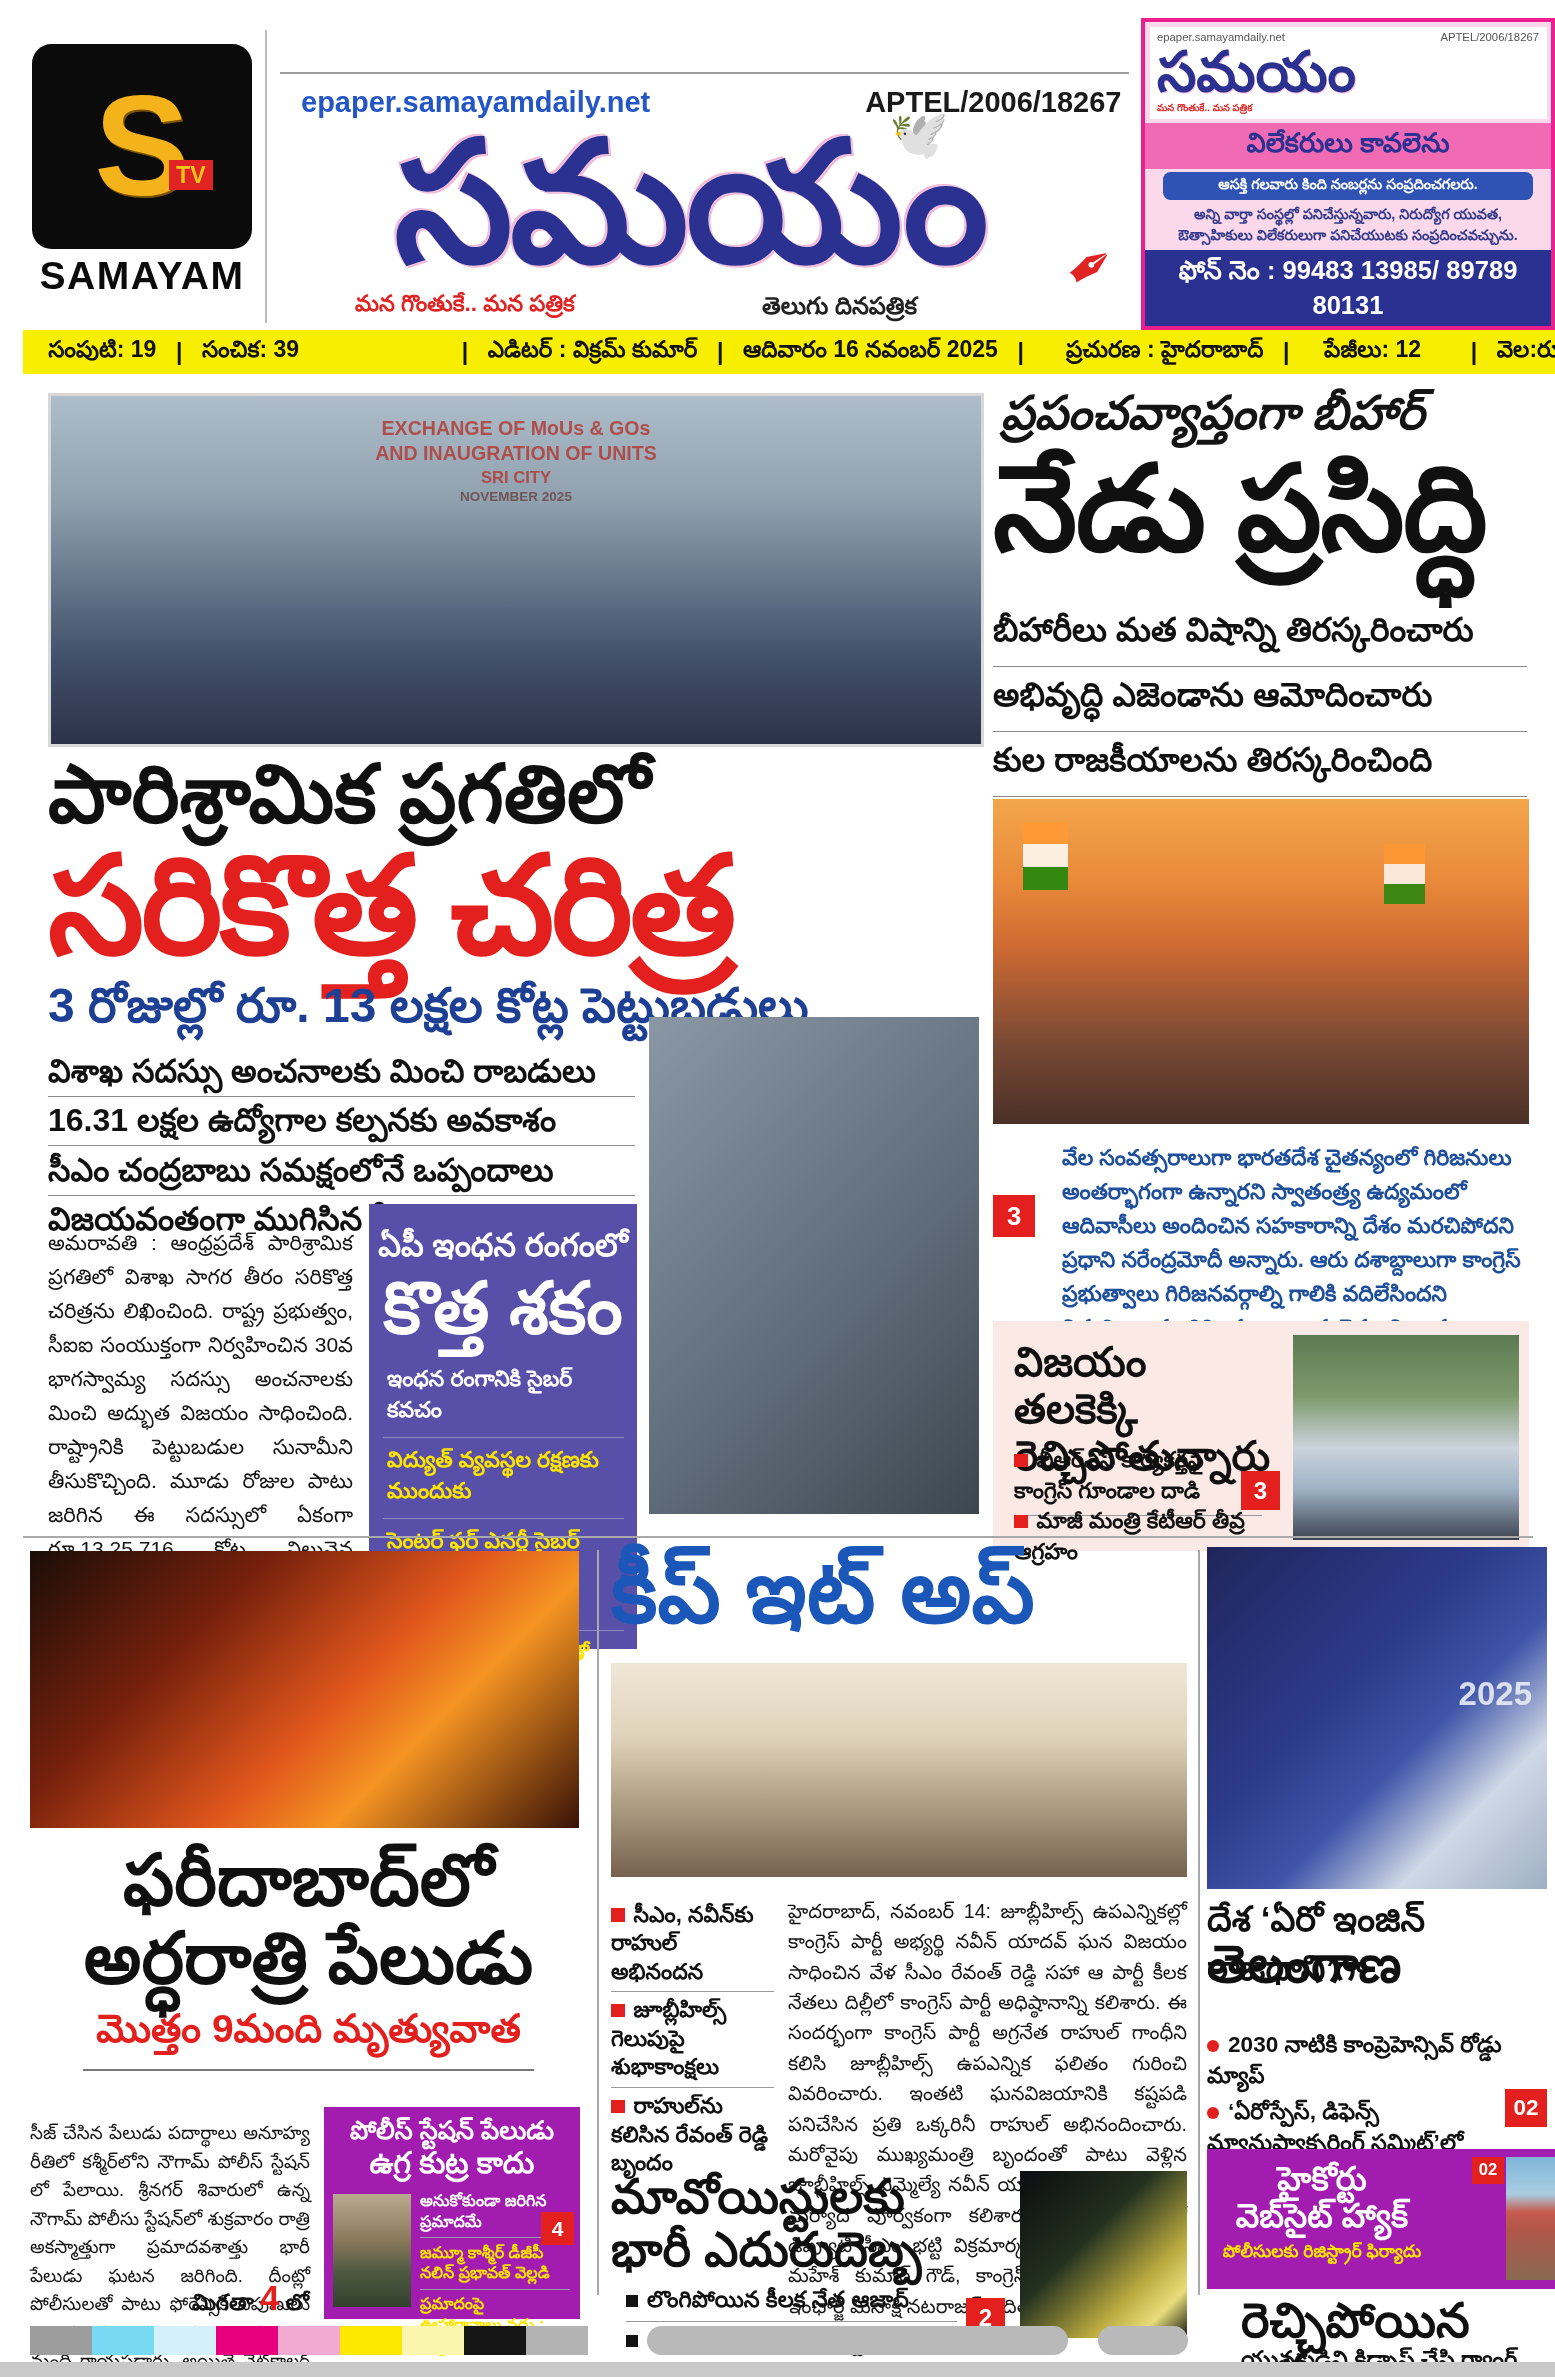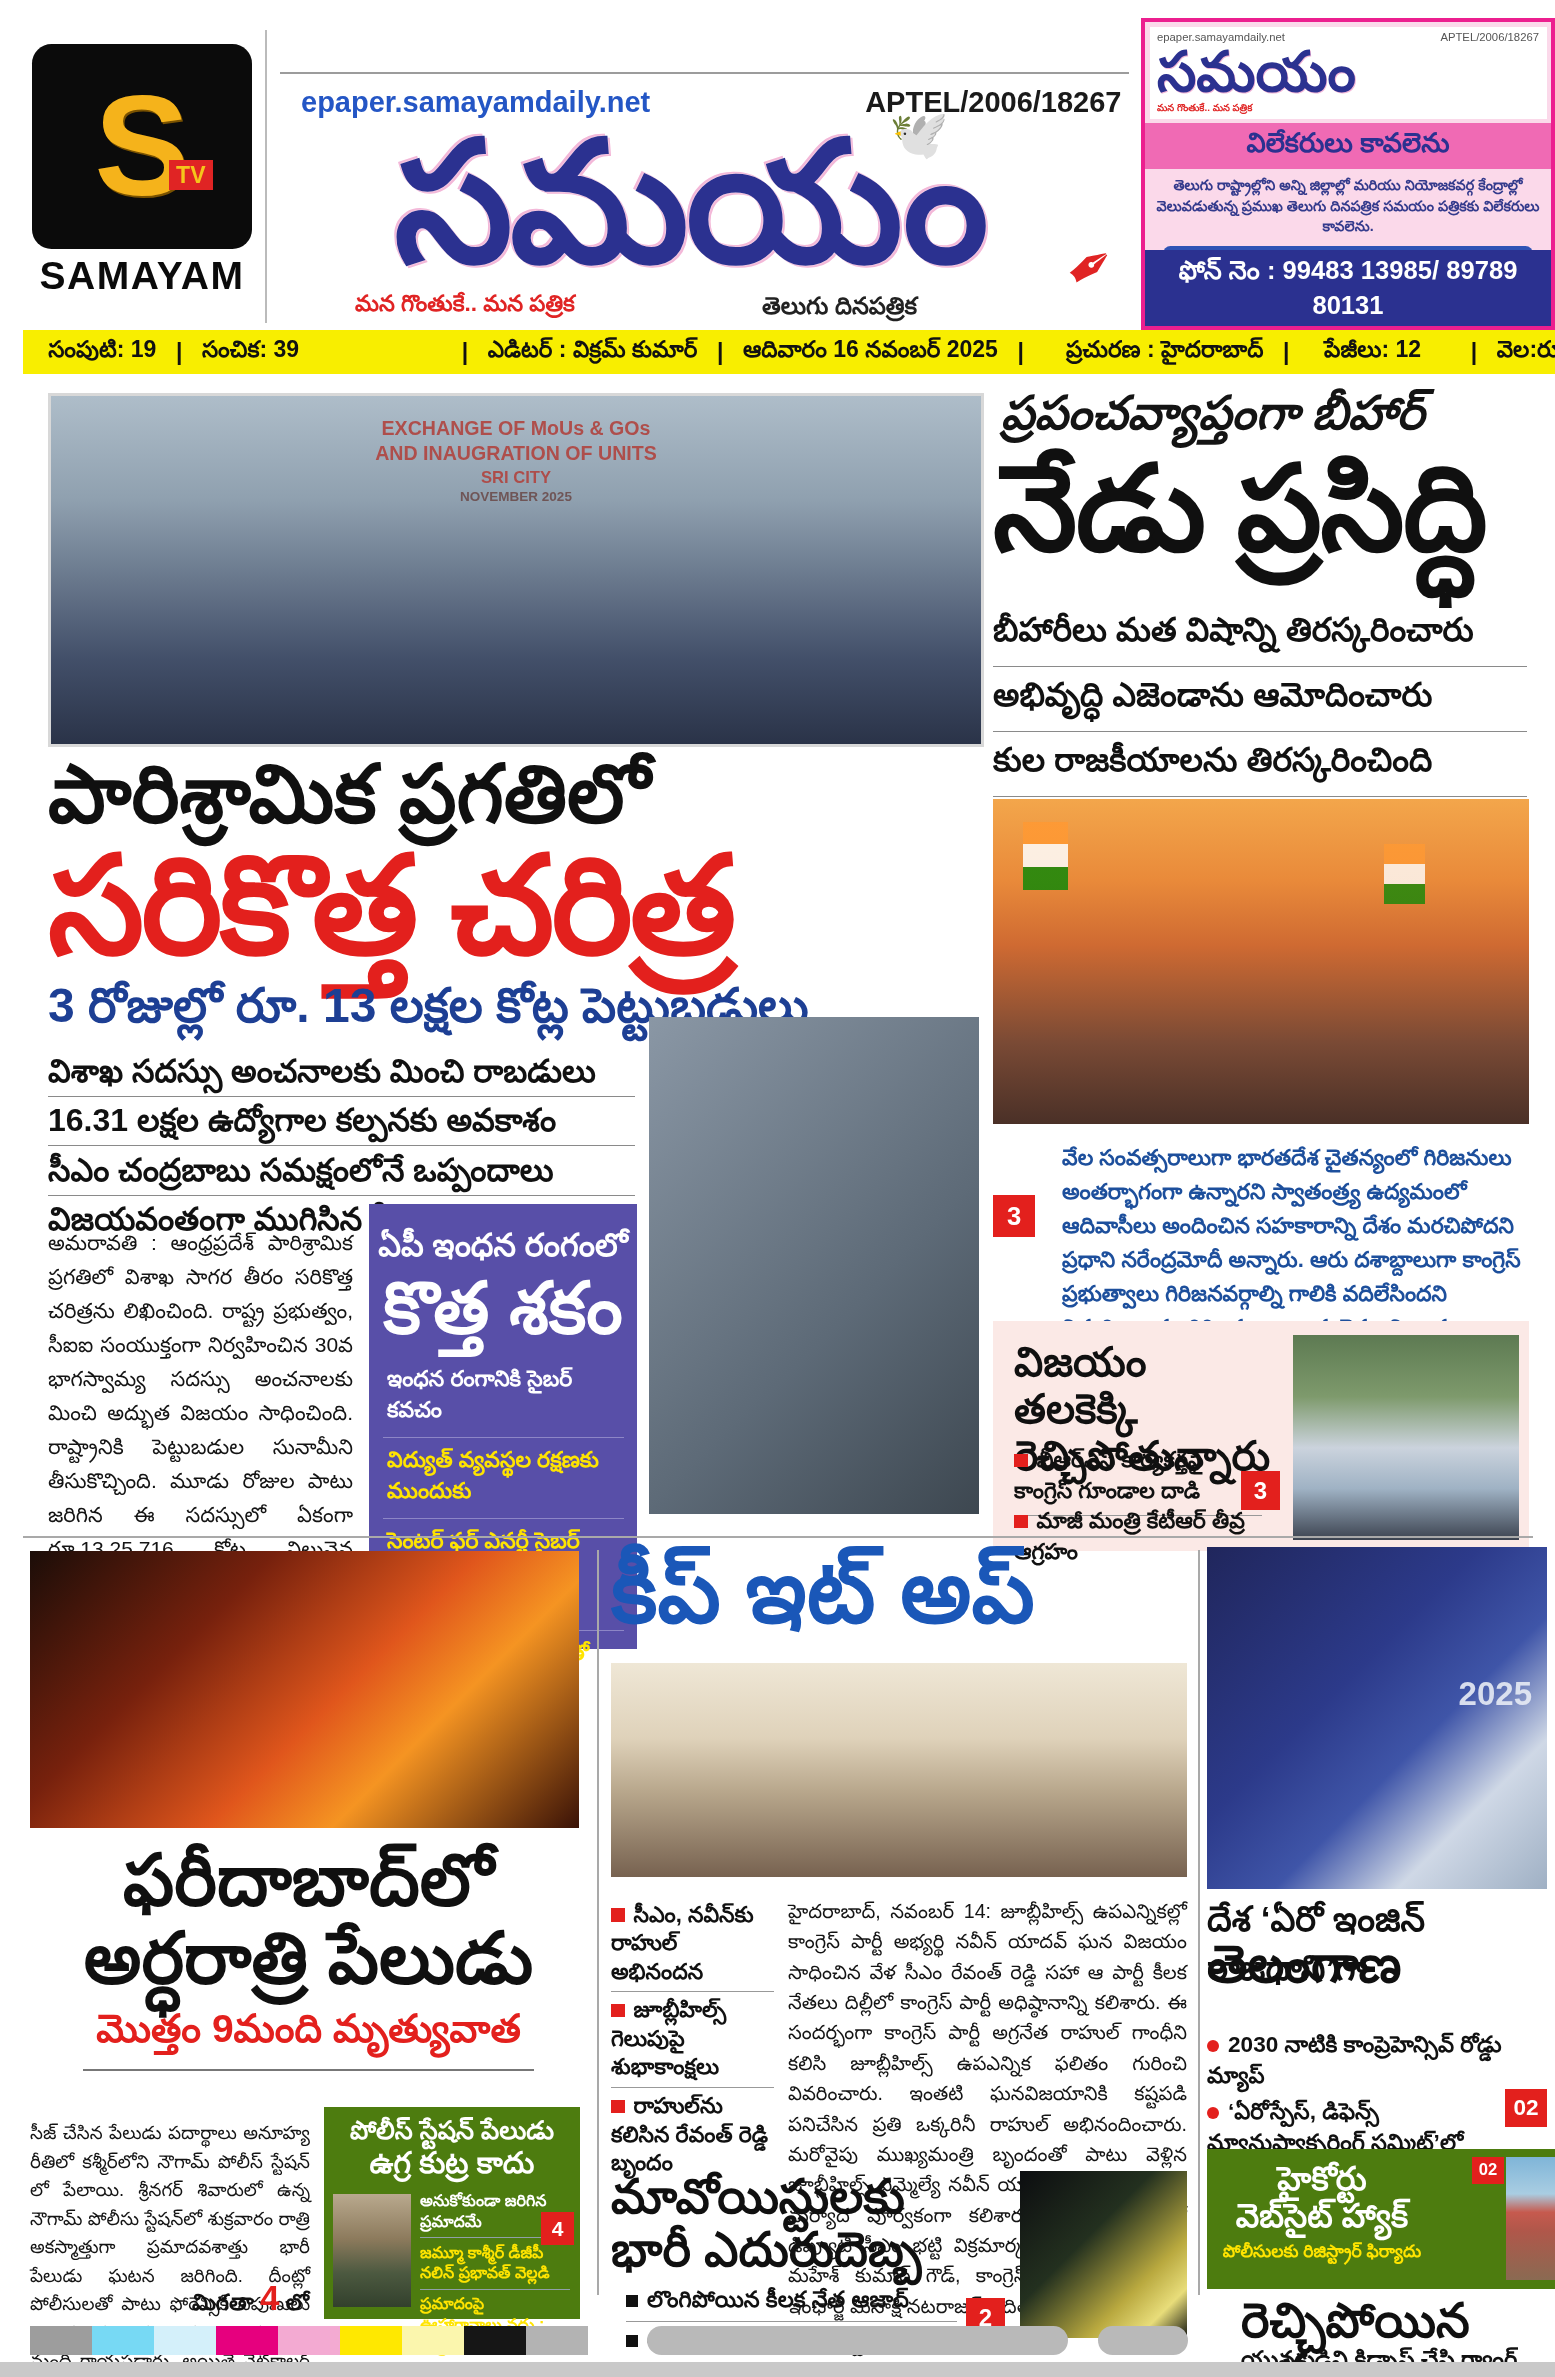--- a/index.html
+++ b/index.html
@@ -50,21 +50,21 @@
   .energy-items div{font-weight:700;font-size:22px;border-bottom:1.5px solid #8d86c6;padding:9px 4.5px;}
   .y{color:#ffe400;}
   
   .caption{color:#1d4f9c;font-weight:600;line-height:1.55;}
   
   .pinkbox{background:#fbe9e6;}
   .sq{display:inline-block;width:13.5px;height:13.5px;background:#e3201d;margin-right:9px;}
   .sqb{display:inline-block;width:12px;height:12px;background:#111;margin-right:9px;}
   .dot{display:inline-block;width:12px;height:12px;border-radius:50%;background:#e3201d;margin-right:9px;}
   
-  .slatebox{background:#4d7c0f;color:#fff;}
+  .slatebox{background:#a21caf;color:#fff;}
   .redchip{background:#e3201d;color:#fff;font-weight:800;}
   
   .chip{height:29px;display:inline-block;}
   .capsule{background:#b9b9b9;border-radius:16.6px;}
   .vline{background:#a9a9a9;width:2.3px;}
   .hline{background:#a9a9a9;height:2.3px;}
 </style>
 </head>
 <body>
 
@@ -90,21 +90,20 @@
   </div>
 
   <div class="abs adbox" style="left:1141px;top:18px;width:406px;height:304px;">
     <div class="ad-mini">
       <span class="ad-mini-url">epaper.samayamdaily.net</span>
       <span class="ad-mini-reg">APTEL/2006/18267</span>
       <div class="ad-mini-title">సమయం</div>
       <span class="ad-mini-tag">మన గొంతుకే.. మన పత్రిక</span>
     </div>
     <div class="ad-band">విలేకరులు కావలెను</div>
-    <div class="ad-body">తెలుగు రాష్ట్రాల్లోని అన్ని జిల్లాల్లో మరియు నియోజకవర్గ కేంద్రాల్లో వెలువడుతున్న ప్రముఖ తెలుగు దినపత్రిక సమయం పత్రికకు విలేకరులు కావలెను.</div>
     <div class="ad-note">ఆసక్తి గలవారు కింది నంబర్లను సంప్రదించగలరు.</div>
     <div class="ad-body" style="padding-top:1.5px;">అన్ని వార్తా సంస్థల్లో పనిచేస్తున్నవారు, నిరుద్యోగ యువత, ఔత్సాహికులు విలేకరులుగా పనిచేయుటకు సంప్రదించవచ్చును.</div>
     <div class="ad-phone abs" style="left:0;right:0;bottom:0;">ఫోన్ నెం : 99483 13985/ 89789 80131</div>
   </div>
 
   <div class="abs datebar" style="left:22.6px;top:330px;width:1510px;height:44px;">
     <span>సంపుటి: 19</span>
     <span>|</span>
     <span>సంచిక: 39</span>
     <span style="margin-left:143px;">|</span>

